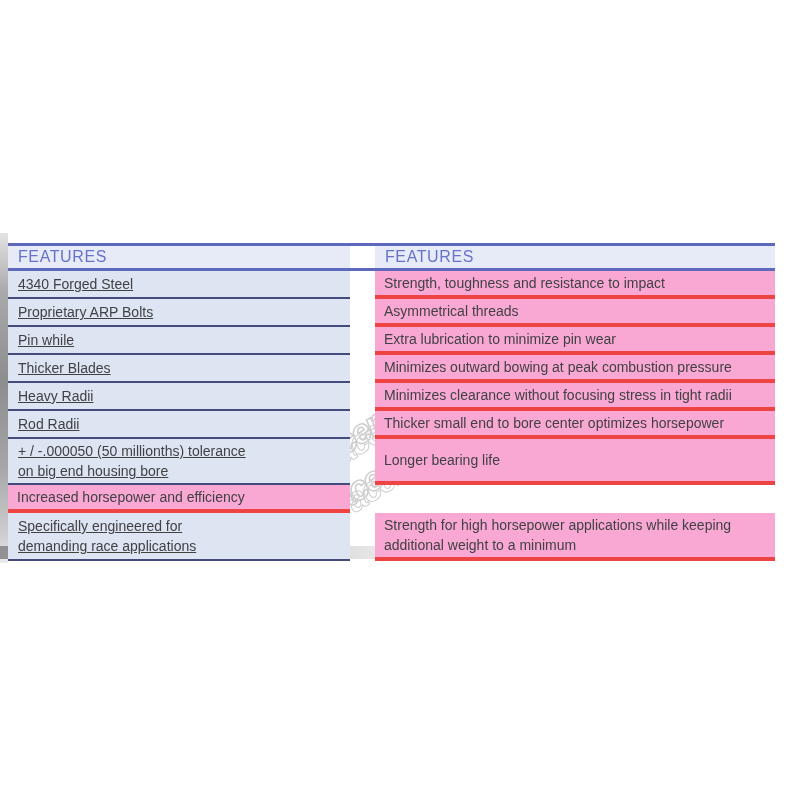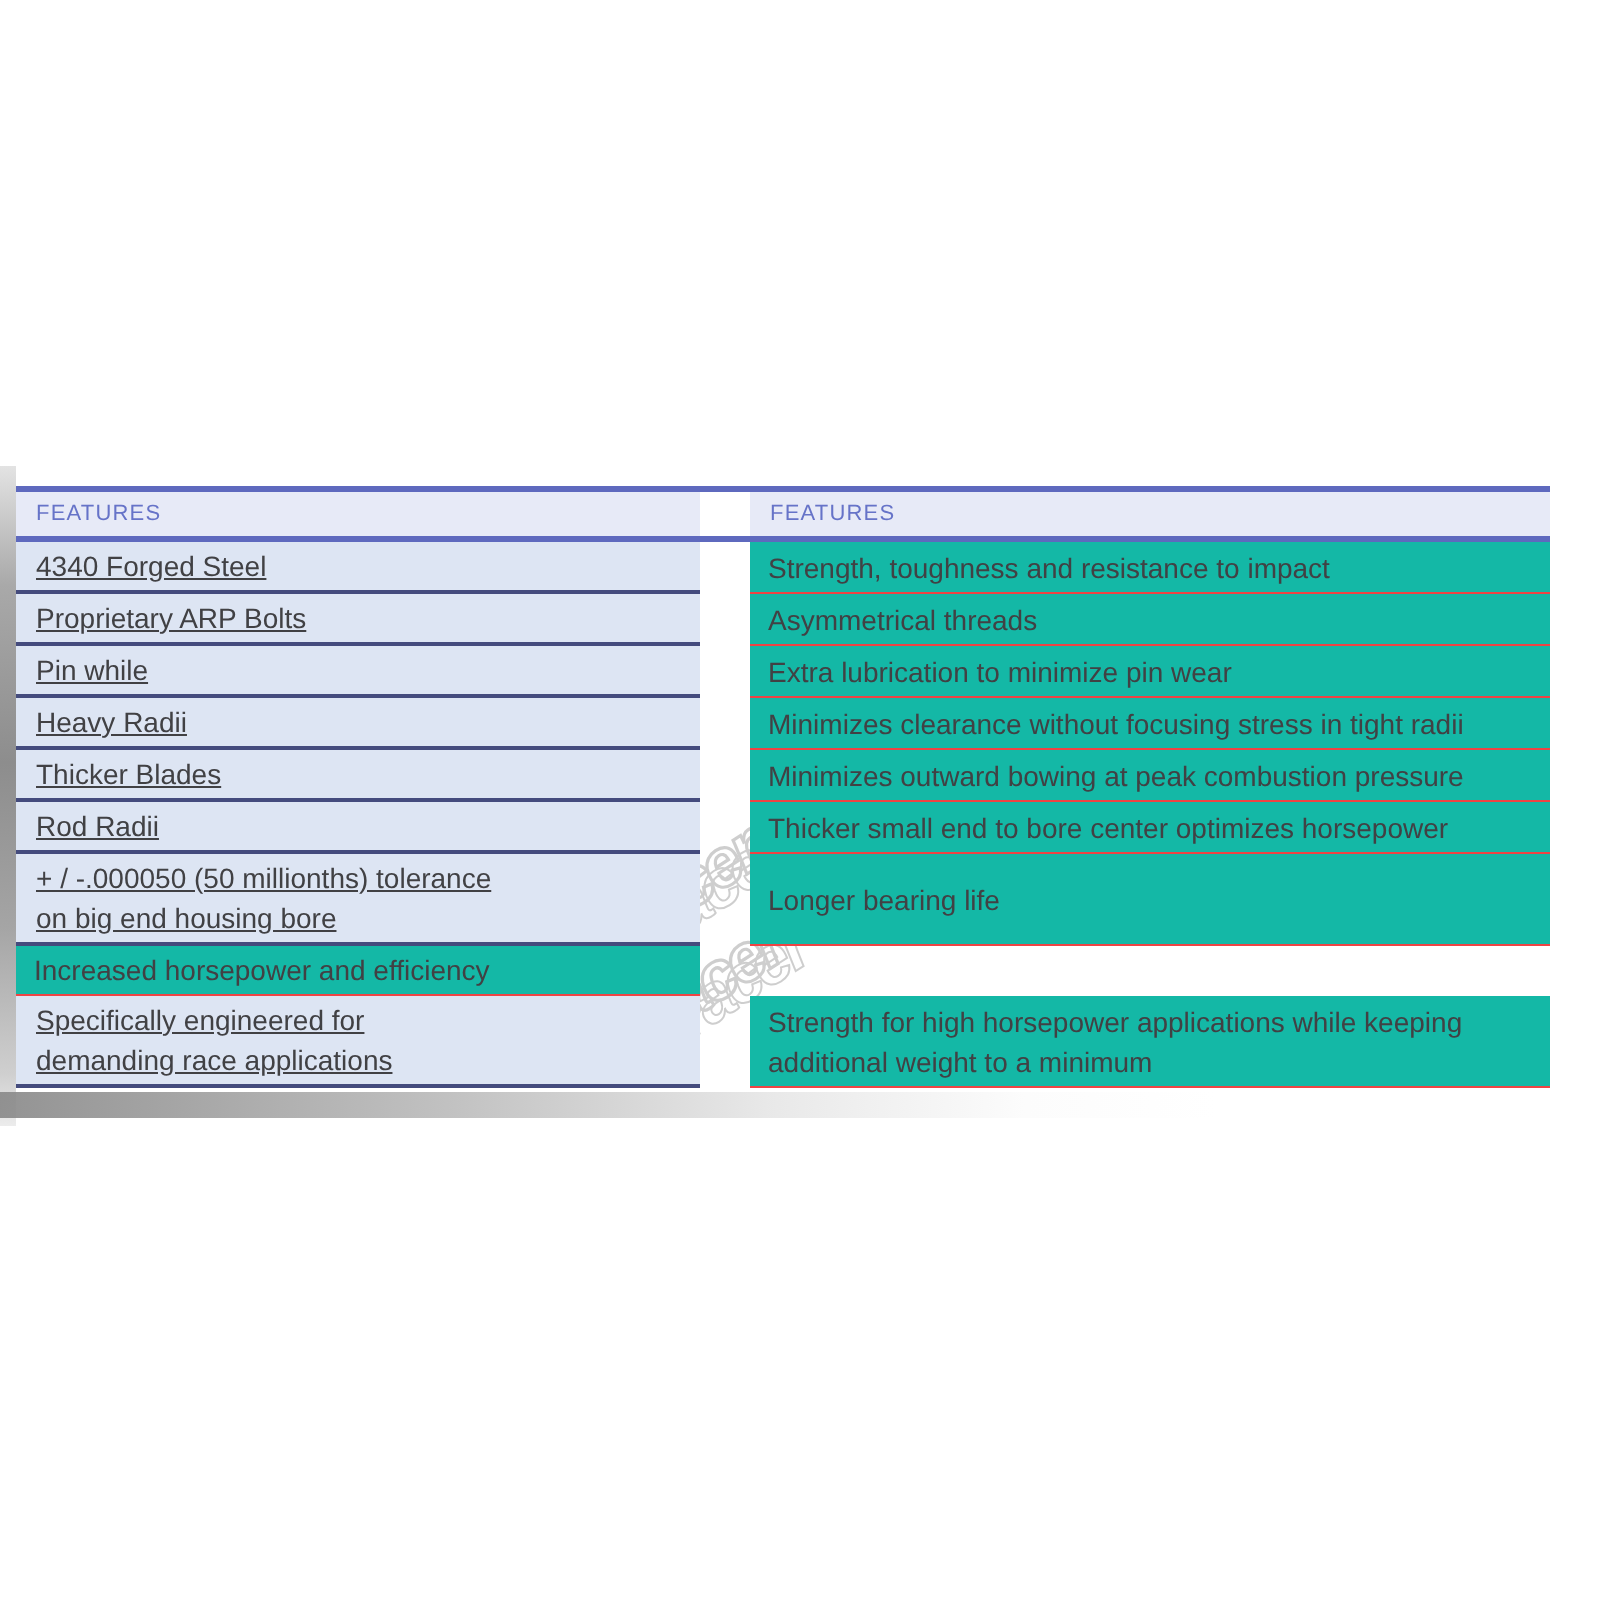--- a/index.html
+++ b/index.html
@@ -28,40 +28,40 @@
   .header-row {
     border-top: 3px solid #5e69be;
     border-bottom: 3px solid #5e69be;
   }
   .header-cell {
     background: #e7eaf7;
     min-height: 22px;
     display: flex; align-items: center;
     padding-left: 10px;
     color: #6673c8;
-    font-size: 11px;
+    font-size: 16px;
     letter-spacing: 0.6px;
   }
   .body-row .cell {
     display: flex; align-items: center;
     font-size: 14px;
     color: #414144;
     line-height: 20px;
     white-space: pre-line;
     min-height: 25px;
   }
   .cell-feature {
     background: #dde5f3;
     border-bottom: 2px solid #444b7d;
     padding: 2px 4px 2px 10px;
     text-decoration: underline;
   }
   .cell-benefit {
-    background: #14b8a6;
-    border-bottom: 1px solid #ef4444;
+    background: #f9a8d4;
+    border-bottom: 4px solid #ef4444;
     padding: 2px 4px 2px 9px;
   }
 
   
   .watermark {
     position: absolute; left: 295px; top: 340px; width: 230px; height: 180px;
     pointer-events: none; opacity: 0.55;
   }
 </style>
 </head>
@@ -94,27 +94,27 @@
     <div class="cell cell-feature">Proprietary ARP Bolts</div>
     <div class="cell cell-benefit">Asymmetrical threads</div>
   </div>
 
   <div class="t-row body-row">
     <div class="cell cell-feature">Pin while</div>
     <div class="cell cell-benefit">Extra lubrication to minimize pin wear</div>
   </div>
 
   <div class="t-row body-row">
-    <div class="cell cell-feature">Heavy Radii</div>
-    <div class="cell cell-benefit">Minimizes clearance without focusing stress in tight radii</div>
+    <div class="cell cell-feature">Thicker Blades</div>
+    <div class="cell cell-benefit">Minimizes outward bowing at peak combustion pressure</div>
   </div>
 
   <div class="t-row body-row">
-    <div class="cell cell-feature">Thicker Blades</div>
-    <div class="cell cell-benefit">Minimizes outward bowing at peak combustion pressure</div>
+    <div class="cell cell-feature">Heavy Radii</div>
+    <div class="cell cell-benefit">Minimizes clearance without focusing stress in tight radii</div>
   </div>
 
   <div class="t-row body-row">
     <div class="cell cell-feature">Rod Radii</div>
     <div class="cell cell-benefit">Thicker small end to bore center optimizes horsepower</div>
   </div>
 
   <div class="t-row body-row">
     <div class="cell cell-feature">+ / -.000050 (50 millionths) tolerance
 on big end housing bore</div>

